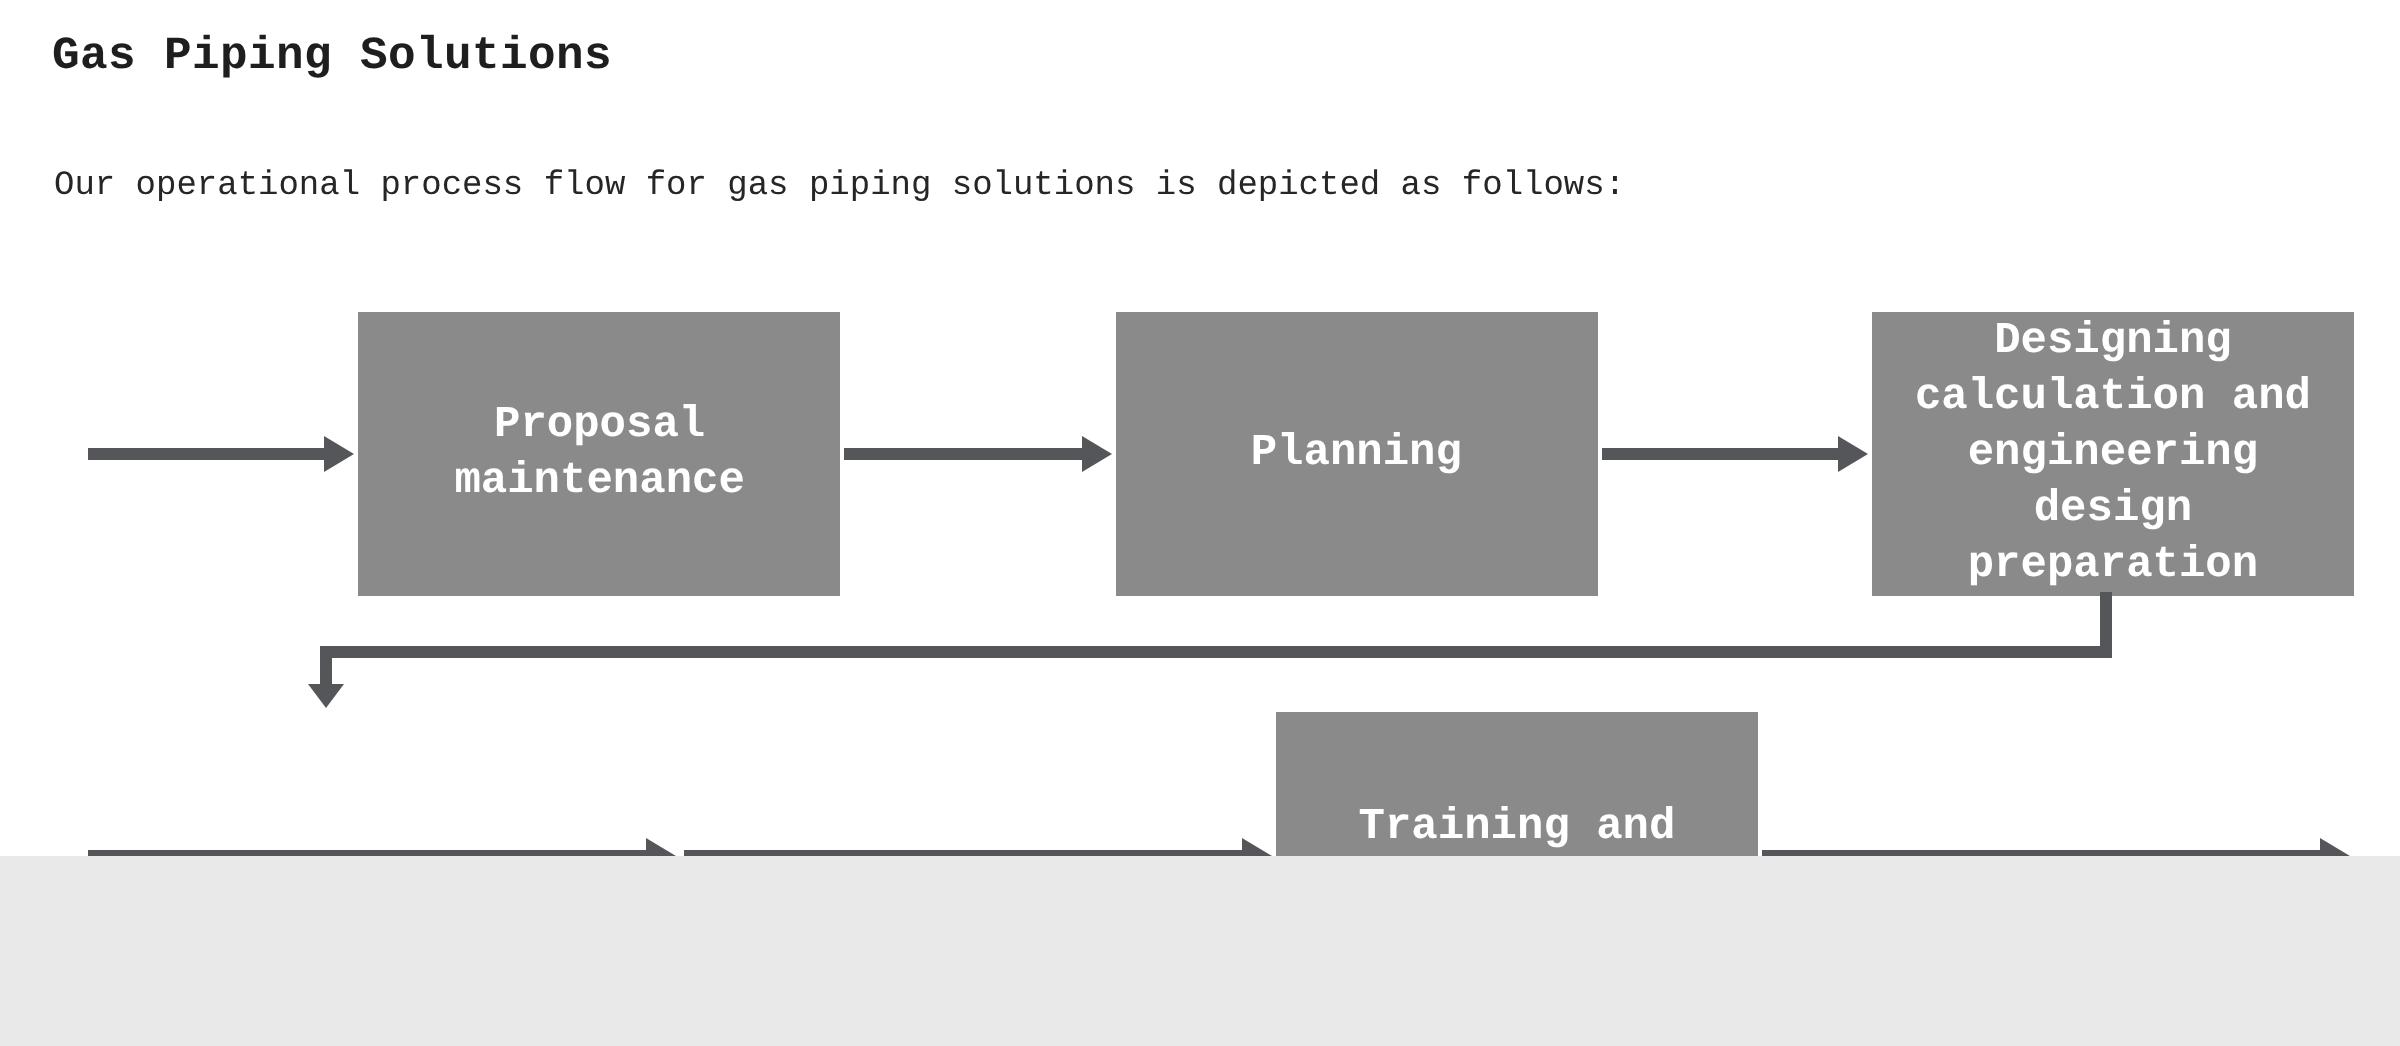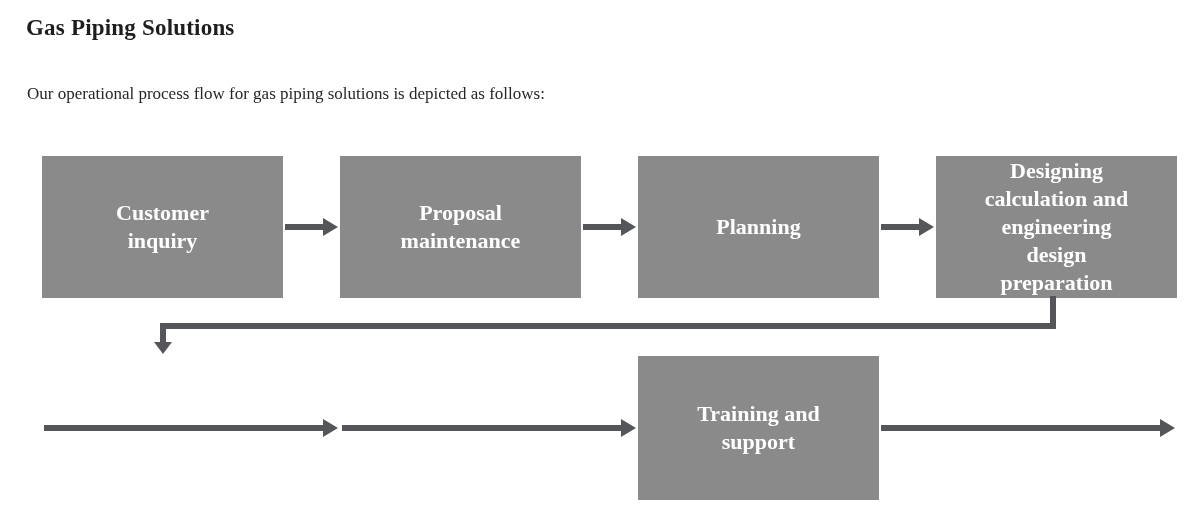--- a/index.html
+++ b/index.html
@@ -8,23 +8,23 @@
     --box-text: #ffffff;
     --arrow: #545659;
     --heading-text: #1e1e20;
     --body-text: #262626;
   }
   * { margin: 0; padding: 0; box-sizing: border-box; }
   html, body { background: #e9e9e9; }
   .page {
     position: relative;
     width: 1200px;
-    height: 523px;
+    height: 428px;
     background: var(--background);
-    font-family: Liberation Serif, serif;
+    font-family: Liberation Mono, monospace;
     overflow: hidden;
   }
   .page-title {
     position: absolute;
     left: 26px;
     top: 15px;
     font-size: 23px;
     font-weight: bold;
     color: var(--heading-text);
     letter-spacing: 0.2px;
@@ -95,24 +95,20 @@
 
 <div class="page">
 
   <h1 class="page-title">Gas Piping Solutions</h1>
 
   <p class="intro-text">Our operational process flow for gas piping solutions is depicted as follows:</p>
 
   <div>
 
     <div class="flow-row flow-row-1">
-      <div class="flow-box">
-        <span class="box-label">Customer
-inquiry</span>
-      </div>
       <div class="harrow">
         <span class="shaft"></span>
           <span class="head"></span>
       </div>
       <div class="flow-box">
         <span class="box-label">Proposal
 maintenance</span>
       </div>
       <div class="harrow">
         <span class="shaft"></span>

